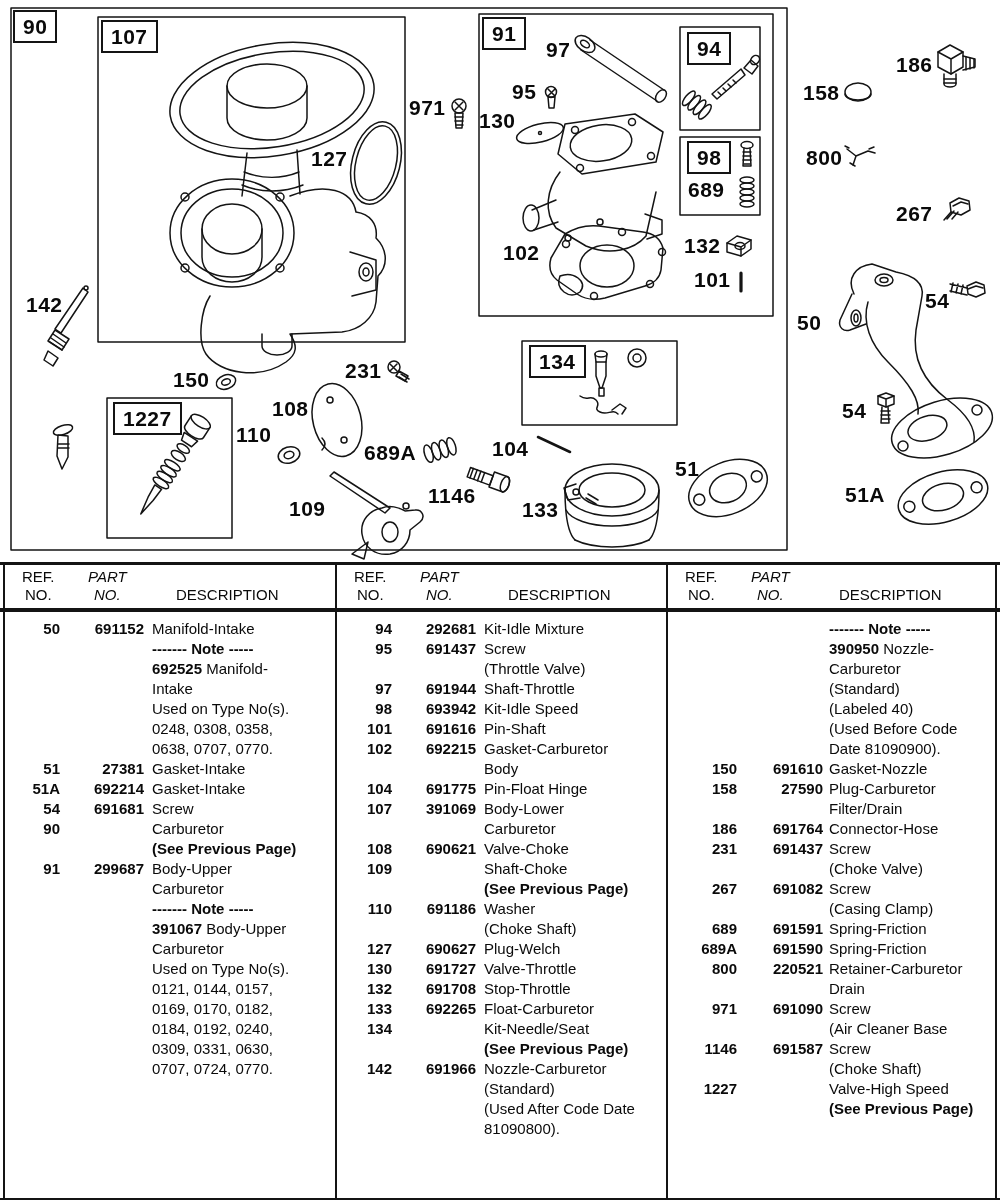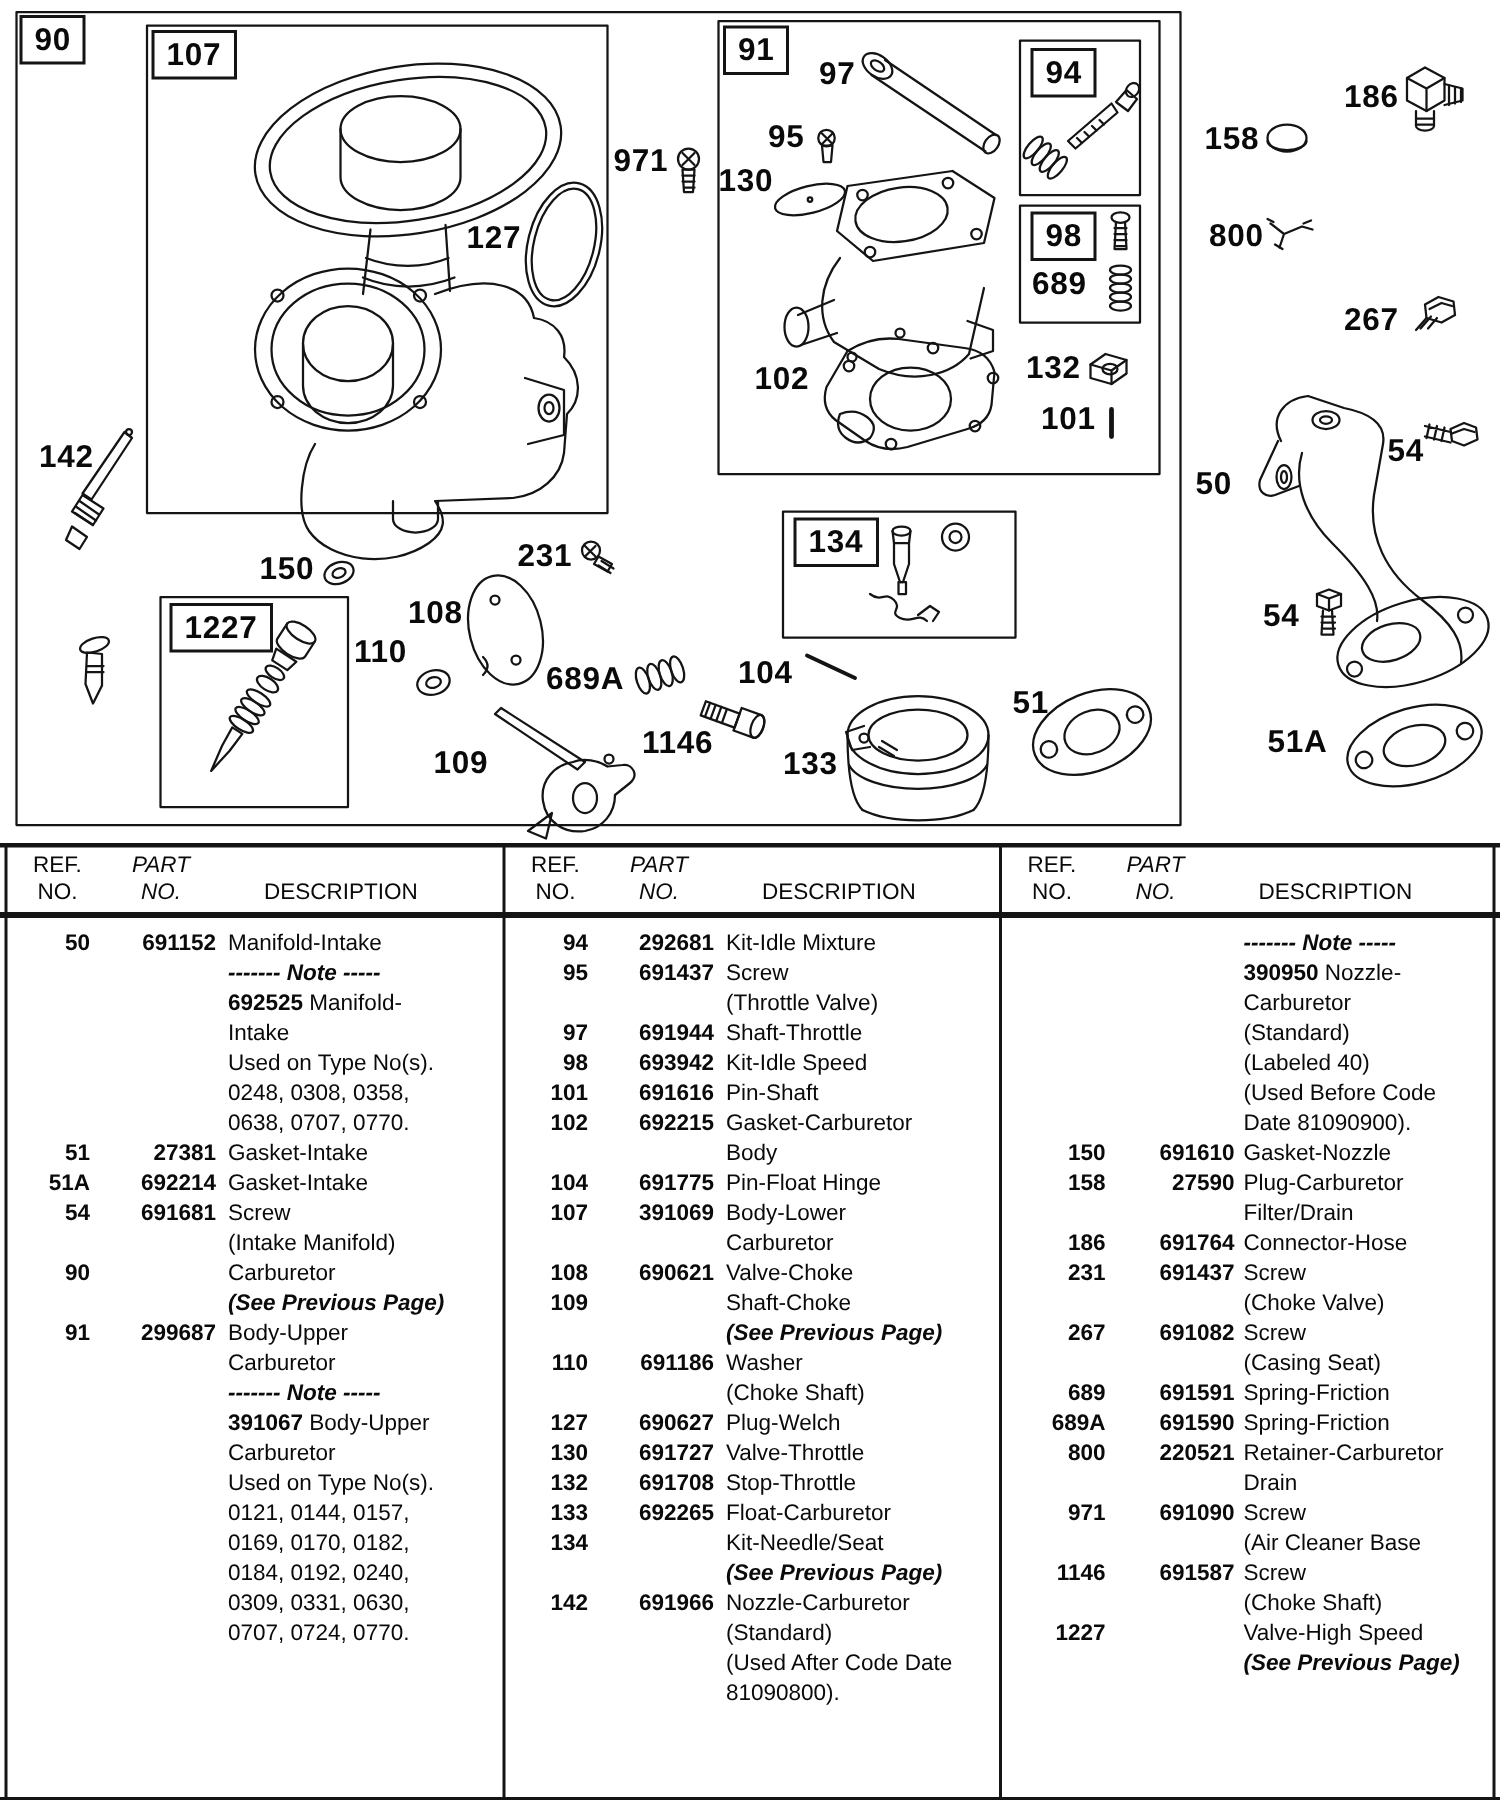--- a/index.html
+++ b/index.html
@@ -25,21 +25,21 @@
   .thead span{display:inline;}
   .h-ref,.h-part{position:absolute;text-align:center;line-height:18px;}
   .h-ref{left:16px;top:6px;}
   .h-part{left:82px;top:6px;font-style:italic;}
   .h-desc{position:absolute;left:170px;top:24px;}
   .rows{position:absolute;left:0;top:58px;right:0;}
   .trow{position:relative;height:20px;}
   .ref{position:absolute;left:0;width:54px;text-align:right;font-weight:bold;}
   .part{position:absolute;left:58px;width:80px;text-align:right;font-weight:bold;}
   .desc{position:absolute;left:146px;white-space:nowrap;}
-  .desc.bold{font-weight:bold;font-style:italic;}
+  .desc.bold{font-weight:bold;}
   .c3 .ref{width:68px;}
   .c3 .part{left:72px;width:82px;}
   .c3 .desc{left:160px;}
 </style>
 </head>
 <body>
 
 <div class="stage">
 
   <svg id="art" width="1000" height="560" viewBox="0 0 1000 560">
@@ -432,25 +432,20 @@
             <span class="ref">51A</span>
             <span class="part">692214</span>
             <span class="desc">Gasket-Intake</span>
           </div>
           <div class="trow">
             <span class="ref">54</span>
             <span class="part">691681</span>
             <span class="desc">Screw</span>
           </div>
           <div class="trow">
-            <span class="ref"></span>
-            <span class="part"></span>
-            <span class="desc">(Intake Manifold)</span>
-          </div>
-          <div class="trow">
             <span class="ref">90</span>
             <span class="part"></span>
             <span class="desc">Carburetor</span>
           </div>
           <div class="trow">
             <span class="ref"></span>
             <span class="part"></span>
             <span class="desc bold">(See Previous Page)</span>
           </div>
           <div class="trow">
@@ -722,21 +717,21 @@
             <span class="desc">(Choke Valve)</span>
           </div>
           <div class="trow">
             <span class="ref">267</span>
             <span class="part">691082</span>
             <span class="desc">Screw</span>
           </div>
           <div class="trow">
             <span class="ref"></span>
             <span class="part"></span>
-            <span class="desc">(Casing Seat)</span>
+            <span class="desc">(Casing Clamp)</span>
           </div>
           <div class="trow">
             <span class="ref">689</span>
             <span class="part">691591</span>
             <span class="desc">Spring-Friction</span>
           </div>
           <div class="trow">
             <span class="ref">689A</span>
             <span class="part">691590</span>
             <span class="desc">Spring-Friction</span>

